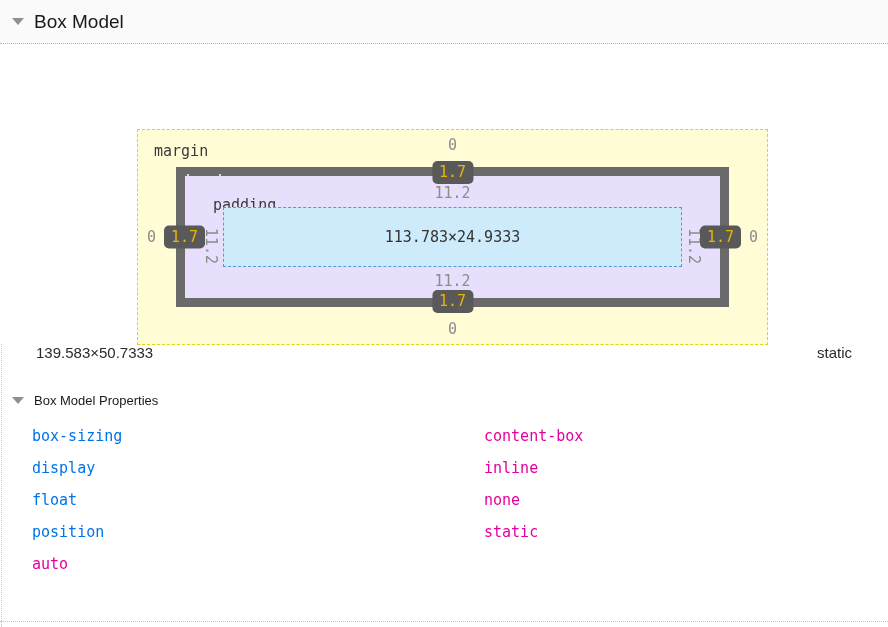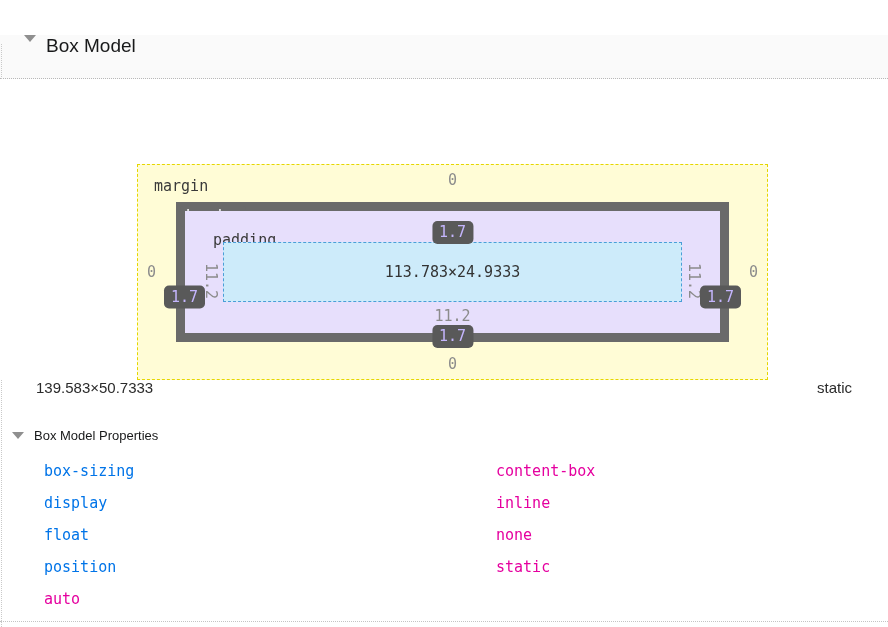--- a/index.html
+++ b/index.html
@@ -9,24 +9,23 @@
     background: #ffffff;
     font-family: "Liberation Sans", sans-serif;
     overflow: hidden;
   }
 
   
   .panel-header {
     height: 44px;
     background: #fafafa;
     display: flex;
-    align-items: flex-start;
-    padding-left: 24px;
+    align-items: center;
+    padding-left: 12px;
     border-bottom: 1px dotted #b8b8b8;
-    margin-top: 35px;
   }
   .twisty {
     width: 0; height: 0;
     border-left: 6px solid transparent;
     border-right: 6px solid transparent;
     border-top: 7px solid #8f8f8f;
     margin-right: 10px;
     flex: 0 0 auto;
   }
   .panel-header .title {
@@ -109,26 +108,25 @@
 
   
   .edge {
     position: absolute;
     font-family: "DejaVu Sans Mono", monospace;
     font-size: 15px;
     color: #8c8c8c;
     white-space: nowrap;
   }
   .edge.badge {
-    color: #c4b5fd;
+    color: #eab308;
     background: #595959;
     border-radius: 5px;
     padding: 2px 7px 3px 7px;
     z-index: 4;
-    margin-top: 25px;
   }
   .edge.vert {
     transform: rotate(90deg);
     transform-origin: center center;
   }
 
   
   .m-top    { left: 50%; top: 6px;    transform: translateX(-50%); }
   .m-bottom { left: 50%; bottom: 6px; transform: translateX(-50%); }
   .m-left   { left: 9px;  top: 50%;   transform: translateY(-50%); }
@@ -168,21 +166,21 @@
   .props-header .title {
     font-size: 13px;
     color: #18191a;
   }
 
   .props-list { padding-top: 4px; }
   .prop-row {
     display: flex;
     height: 32px;
     align-items: center;
-    padding-left: 44px;
+    padding-left: 32px;
     font-family: "DejaVu Sans Mono", monospace;
     font-size: 15px;
   }
   .prop-name  { color: #0074e8; width: 452px; flex: 0 0 452px; }
   .prop-value { color: #e5009f; }
 
   .bottom-rule {
     position: absolute;
     left: 0; right: 0;
     bottom: 5px;

